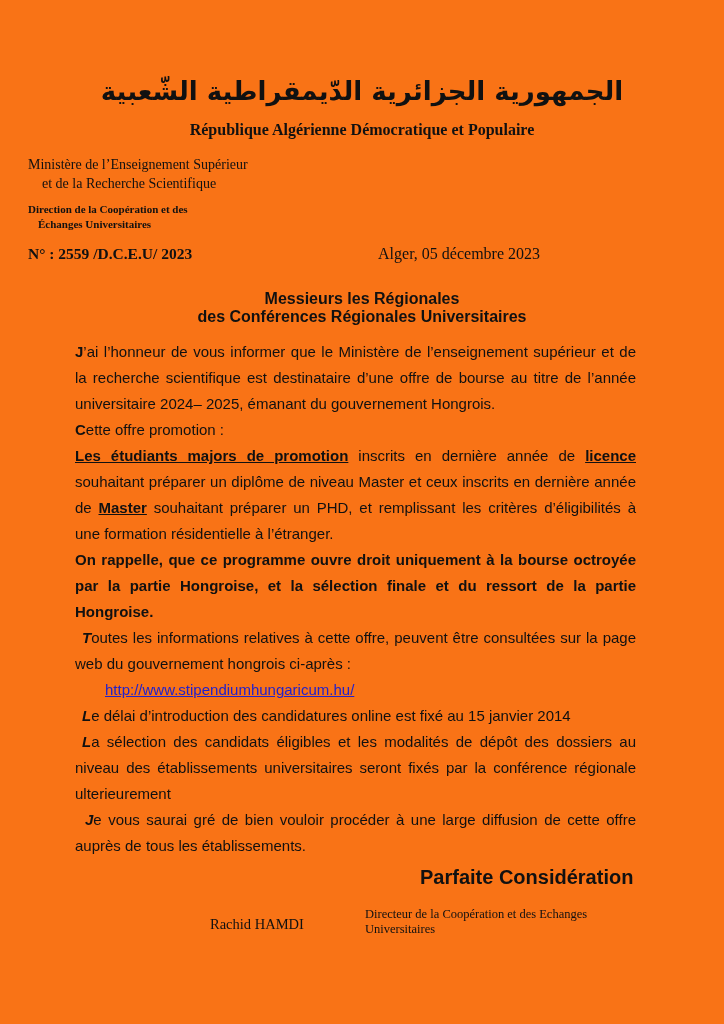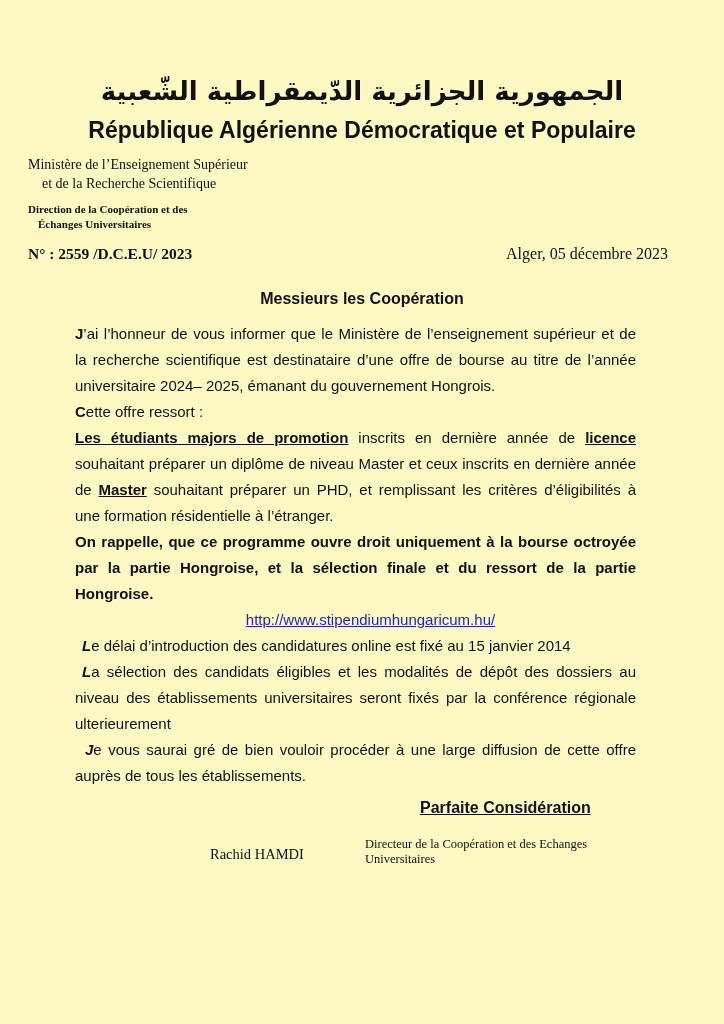--- a/index.html
+++ b/index.html
@@ -1,48 +1,48 @@
 <!DOCTYPE html>
 <html lang="fr"><head>
 <meta charset="utf-8">
 <style>
   html, body { margin:0; padding:0; background:#ffffff; }
   .page {
-    position:relative; width:724px; height:1024px; background:#fef9c3;
+    position:relative; width:724px; height:1024px; background:#f97316;
     color:#111111; overflow:hidden;
   }
   
   .title-ar {
     padding-top:74px; text-align:center; direction:rtl;
     font-family:"DejaVu Sans", sans-serif;
     font-weight:bold; font-size:26px; line-height:34px;
   }
   .title-fr {
     margin-top:10px; text-align:center;
-    font-family:Liberation Sans, sans-serif;
-    font-weight:bold; font-size:23px; line-height:24px;
+    font-family:Liberation Serif, serif;
+    font-weight:bold; font-size:16px; line-height:24px;
   }
   .ministry {
     margin:13px 0 0 28px;
     font-family:"Liberation Serif", serif;
     font-size:14px; line-height:19px;
   }
   .ministry .ind1 { padding-left:14px; }
   .direction {
     margin:9px 0 0 28px;
     font-family:"Liberation Serif", serif;
     font-weight:bold; font-size:11px; line-height:15px;
   }
   .direction .ind1 { padding-left:10px; }
   .refrow {
     margin:13px 56px 0 28px; display:flex; align-items:flex-start;
     font-family:"Liberation Serif", serif;
   }
   .refno  { font-weight:bold; font-size:15.5px; }
-  .date   { margin-left:auto; font-size:16px; }
+  .date   { margin-left:auto; margin-right:128px; font-size:16px; }
   
   .addressee {
     margin-top:27px; text-align:center;
     font-family:"Liberation Sans", sans-serif;
     font-weight:bold; font-size:16px; line-height:18px;
   }
   .objet {
     margin:25px 0 0 42px;
     font-family:"Liberation Sans", sans-serif; font-size:15px;
   }
@@ -55,27 +55,27 @@
     font-family:"Liberation Sans", sans-serif;
     font-size:15px; line-height:26px; text-align:justify;
   }
   .body p { margin:0; }
   .b   { font-weight:bold; }
   .bi  { font-weight:bold; font-style:italic; }
   .bu  { font-weight:bold; text-decoration:underline; }
   .bold-para { font-weight:bold; }
   .ind-sm { text-indent:7px; }
   .ind-md { text-indent:10px; }
-  .p-link { text-indent:30px; text-align:center; }
+  .p-link { text-indent:30px; text-align:left; }
   .link { color:#2222cc; text-decoration:underline; cursor:pointer; }
   
   .closing {
     margin:9px 0 0 420px;
     font-family:"Liberation Sans", sans-serif;
-    font-weight:bold; font-size:16px; line-height:19px;text-decoration:underline;
+    font-weight:bold; font-size:20px; line-height:19px;
   }
   .signature { position:relative; height:90px; margin-top:14px;
     font-family:"Liberation Serif", serif; }
   .sig-name  { position:absolute; left:210px; top:15px; font-size:14.5px; }
   .sig-stamp { position:absolute; left:365px; top:6px;
     font-size:12.5px; line-height:15px; }
 </style>
 </head>
 <body>
 
@@ -93,33 +93,35 @@
     <div>Direction de la Coopération et des</div>
     <div class="ind1">Échanges Universitaires</div>
   </div>
 
   <div class="refrow">
     <span class="refno">N° :  2559 /D.C.E.U/ 2023</span>
     <span class="date">Alger,  05 décembre 2023</span>
   </div>
 
   <div class="addressee">
-    <div>Messieurs les Coopération</div>
+    <div>Messieurs les Régionales</div>
+    <div>des Conférences Régionales  Universitaires</div>
   </div>
 
 
   <div class="body">
     <p><span class="b">J</span><span>’ai l’honneur de vous informer que le Ministère de l’enseignement supérieur et de la recherche scientifique est destinataire d’une offre de bourse au titre de l’année universitaire 2024– 2025, émanant du gouvernement Hongrois.</span></p>
 
-    <p><span class="b">C</span><span>ette offre ressort :</span></p>
+    <p><span class="b">C</span><span>ette offre promotion :</span></p>
 
     <p><span class="bu">Les étudiants  majors de promotion</span><span> inscrits en dernière année de </span><span class="bu">licence</span><span> souhaitant préparer un diplôme de niveau Master et ceux inscrits en dernière année de </span><span class="bu">Master</span><span> souhaitant préparer un PHD, et remplissant les critères d’éligibilités à une formation résidentielle à l’étranger.</span></p>
 
     <p class="bold-para">On rappelle, que ce programme ouvre droit uniquement à la bourse octroyée par la partie Hongroise, et la sélection finale et du ressort de la partie Hongroise.</p>
 
+    <p class="ind-sm"><span class="bi">T</span><span>outes les informations relatives à cette offre,  peuvent être consultées sur la page web du gouvernement hongrois ci-après :</span></p>
 
     <p class="p-link"><a class="link" href="#">http://www.stipendiumhungaricum.hu/</a></p>
 
     <p class="ind-sm"><span class="bi">L</span><span>e délai d’introduction des candidatures online est fixé au 15  janvier 2014</span></p>
 
     <p class="ind-sm"><span class="bi">L</span><span>a sélection des candidats éligibles  et les modalités de dépôt des dossiers au niveau des établissements universitaires seront fixés par la conférence régionale ulterieurement</span></p>
 
     <p class="ind-md"><span class="bi">J</span><span>e vous saurai gré de bien vouloir procéder à une large diffusion de cette offre auprès de tous les établissements.</span></p>
   </div>
 

